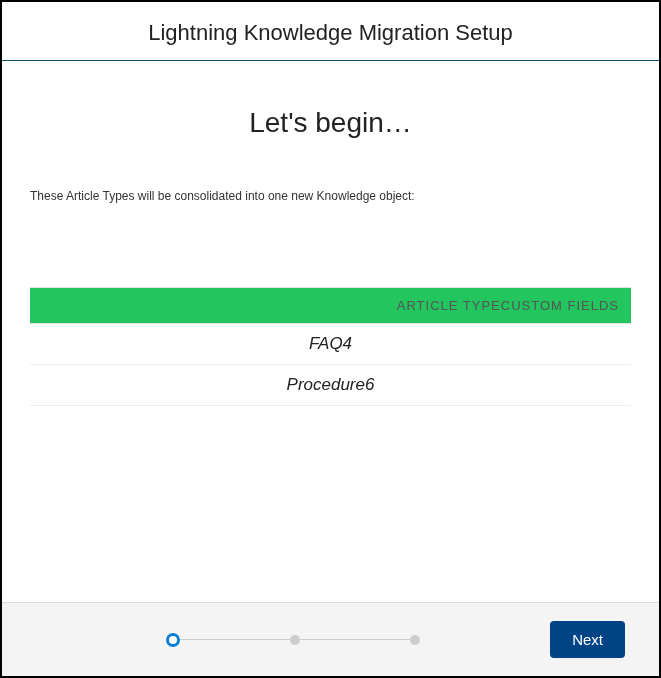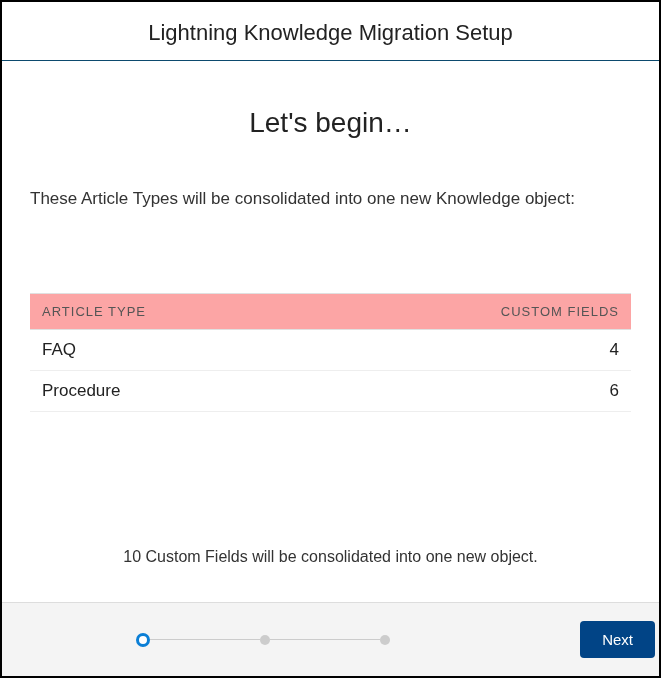--- a/index.html
+++ b/index.html
@@ -36,67 +36,68 @@
     .subtitle {
       text-align: center;
       font-size: 28px;
       font-weight: 400;
       color: #222;
       margin-top: 16px;
       margin-bottom: 22px;
     }
     .description {
       text-align: left;
-      font-size: 17px;
+      font-size: 12px;
       color: #333;
       margin-bottom: 56px;
     }
     .table {
       width: 100%;
     }
     .table-header {
       display: flex;
-      justify-content: space-between;
+      justify-content: flex-end;
       padding: 10px 12px;
-      background: #fca5a5;
+      background: #22c55e;
       border-top: 1px solid #e0e0e0;
       border-bottom: 1px solid #e0e0e0;
     }
     .th {
       font-size: 13px;
       letter-spacing: 1px;
       color: #555;
       font-weight: 400;
     }
     .table-row {
       display: flex;
-      justify-content: space-between;
+      justify-content: center;
       padding: 10px 12px;
       border-bottom: 1px solid #eee;
+      font-style: italic;
     }
     .td-name {
       font-size: 17px;
       color: #222;
     }
     .td-count {
       font-size: 17px;
       color: #222;
       font-weight: 500;
     }
     .summary {
       text-align: center;
       font-size: 16px;
       color: #333;
       margin-top: auto;
       margin-bottom: 36px;
     }
     .footer {
       background: #f4f4f4;
       border-top: 1px solid #ddd;
-      padding: 18px 4px;
+      padding: 18px 34px;
       display: flex;
       align-items: center;
       justify-content: space-between;
     }
     .progress {
       display: flex;
       align-items: center;
       margin-left: 130px;
     }
     .dot {
@@ -146,21 +147,20 @@
     <div class="table-row">
       <div class="td-name">FAQ</div>
       <div class="td-count">4</div>
     </div>
     <div class="table-row">
       <div class="td-name">Procedure</div>
       <div class="td-count">6</div>
     </div>
   </div>
 
-  <div class="summary">10 Custom Fields will be consolidated into one new object.</div>
 </div>
 
 <div class="footer">
   <div class="progress">
     <div class="dot active"></div>
     <div class="dot-line"></div>
     <div class="dot"></div>
     <div class="dot-line"></div>
     <div class="dot"></div>
   </div>

